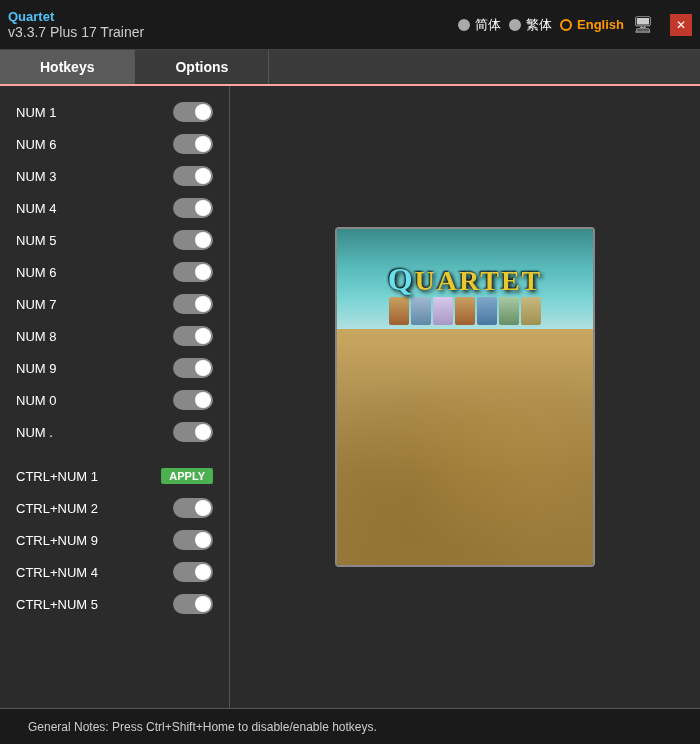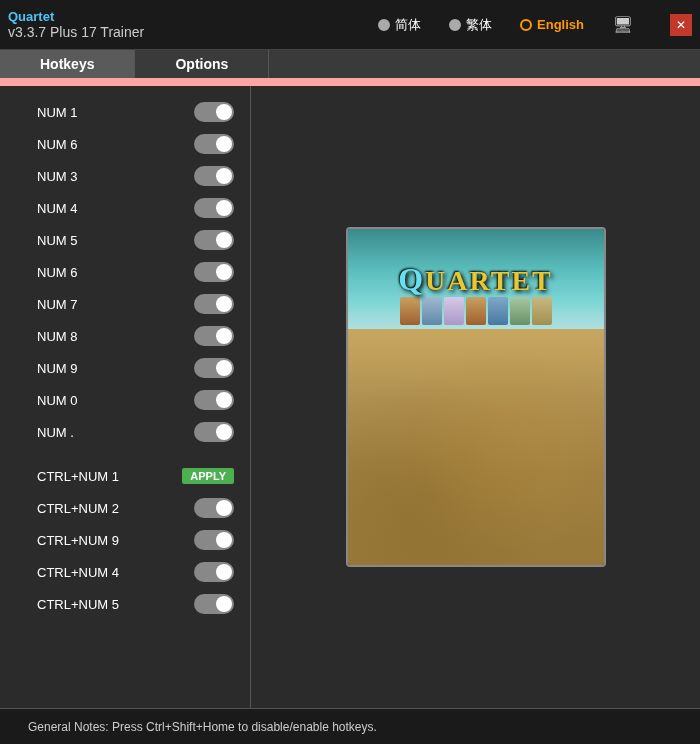--- a/index.html
+++ b/index.html
@@ -32,21 +32,21 @@
       font-size: 13px;
       font-weight: bold;
     }
     .title-info .app-version {
       color: #ccc;
       font-size: 14px;
     }
     .lang-controls {
       display: flex;
       align-items: center;
-      gap: 28px;
+      gap: 8px;
     }
     .lang-option {
       display: flex;
       align-items: center;
       gap: 5px;
       font-size: 13px;
       cursor: pointer;
     }
     .radio-dot {
       width: 12px;
@@ -96,21 +96,21 @@
       align-items: center;
       justify-content: center;
       color: #ccc;
       font-size: 16px;
     }
 
     
     .tab-bar {
       display: flex;
       background: #3a3a3a;
-      border-bottom: 8px solid #fca5a5;
+      border-bottom: 2px solid #fca5a5;
       height: 36px;
     }
     .tab {
       padding: 0 40px;
       display: flex;
       align-items: center;
       justify-content: center;
       font-size: 14px;
       font-weight: bold;
       color: #fff;
@@ -118,21 +118,20 @@
       border-right: 1px solid #555;
     }
     .tab.active {
       background: #5a5a5a;
     }
 
     
     .main-content {
       display: flex;
       height: calc(744px - 50px - 36px - 36px);
-      margin-left: 21px;
     }
 
     
     .hotkeys-panel {
       width: 230px;
       padding: 10px 0;
       border-right: 1px solid #555;
       overflow-y: auto;
     }
     .hotkey-row {

